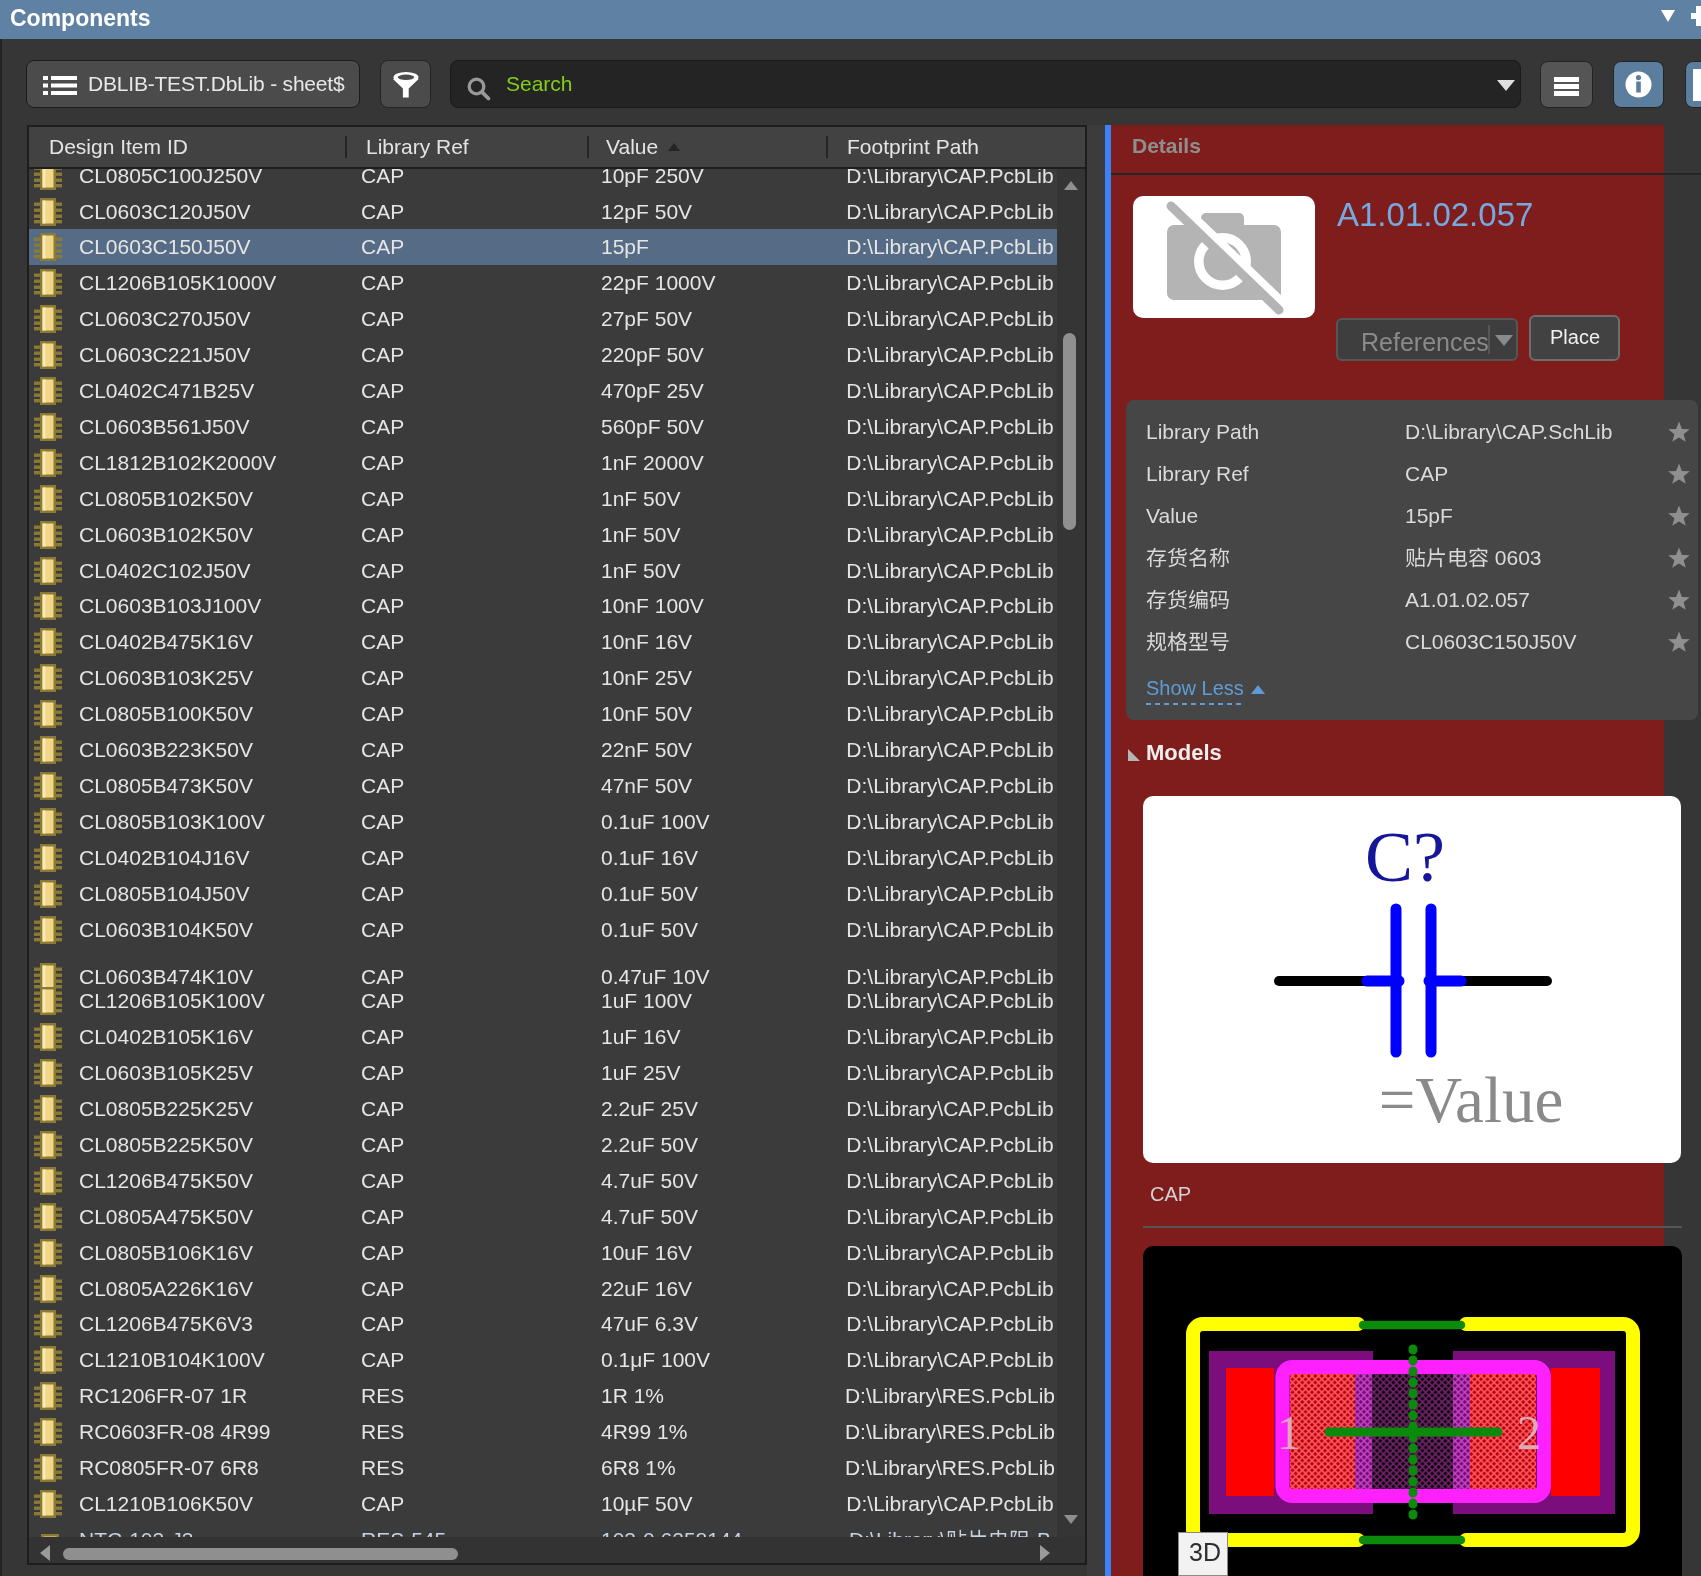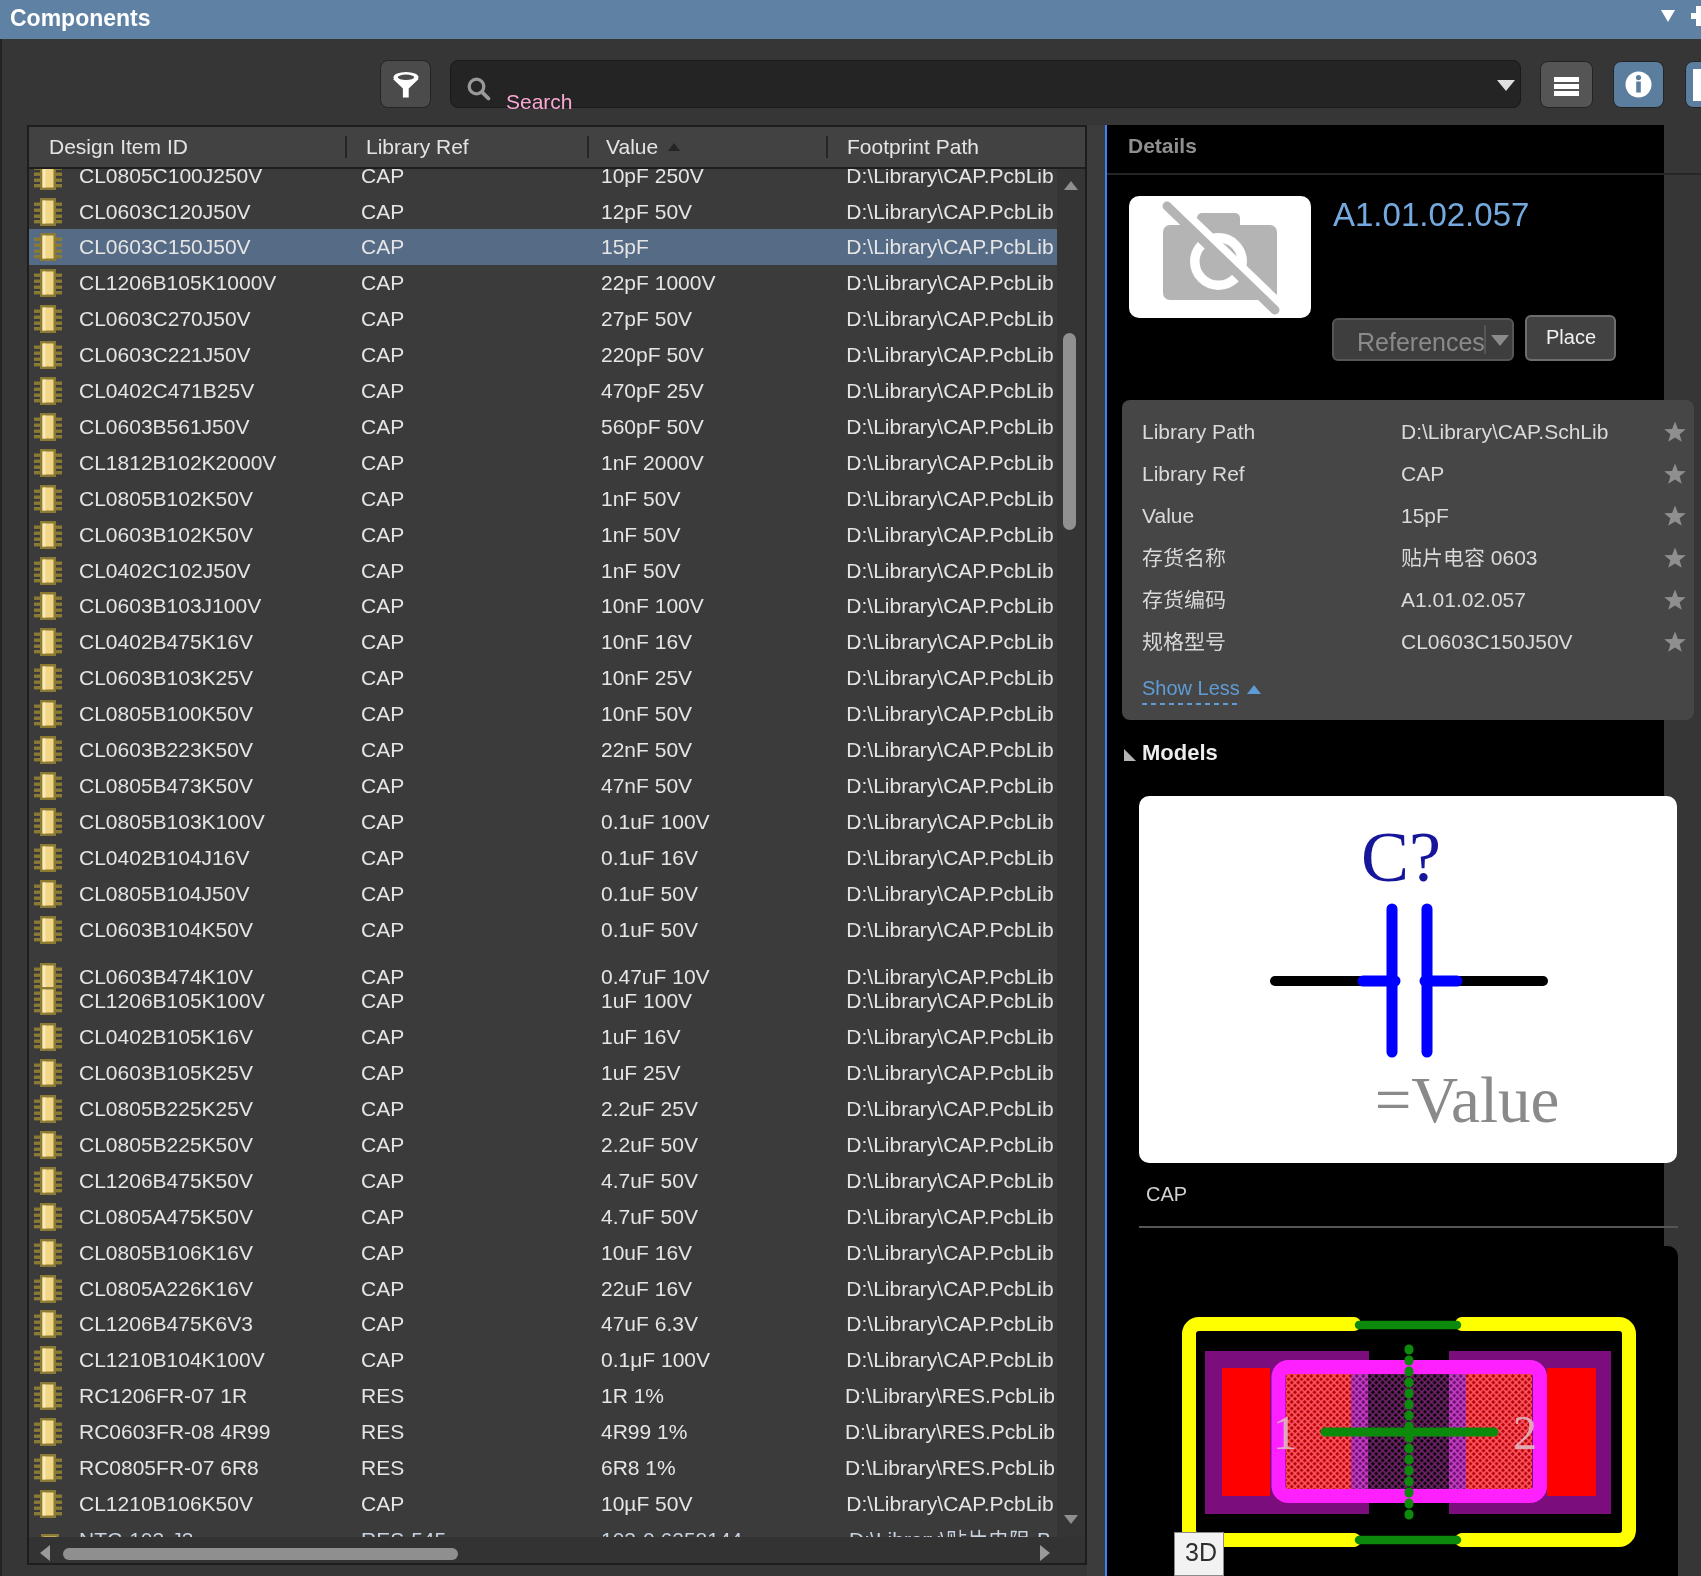--- a/index.html
+++ b/index.html
@@ -11,21 +11,21 @@
 .titlebar .t { position:absolute; left:10px; top:0; height:39px; line-height:37px; font-size:23px; font-weight:bold; color:#fff; }
 .tb-arrow { position:absolute; left:1661px; top:10px; width:0; height:0; border-left:7.5px solid transparent; border-right:7.5px solid transparent; border-top:12px solid #fff; }
 .tb-pin1 { position:absolute; left:1691px; top:13px; width:10px; height:6px; background:#fff; }
 .tb-pin2 { position:absolute; left:1696px; top:6px; width:5px; height:20px; background:#fff; }
 
 .dd { position:absolute; left:26px; top:60px; width:334px; height:48px; background:#4b4b4b; border:1px solid #1c1c1c; border-radius:8px; white-space:nowrap; }
 .dd .txt { position:absolute; left:61px; top:11px; font-size:21px; letter-spacing:-0.2px; color:#e8e8e8; }
 .listicon { position:absolute; left:16px; top:15px; }
 .filterbtn { position:absolute; left:380px; top:60px; width:51px; height:48px; background:#4b4b4b; border:1px solid #242424; border-radius:8px; }
 .search { position:absolute; left:450px; top:60px; width:1071px; height:48px; background:#242424; border:1px solid #1a1a1a; border-radius:8px; }
-.search .txt { position:absolute; left:55px; top:29px; font-size:21px; color:#f9a8d4; }
+.search .txt { position:absolute; left:55px; top:11px; font-size:21px; color:#84cc16; }
 .search .arr { position:absolute; left:1046px; top:19px; width:0; height:0; border-left:9px solid transparent; border-right:9px solid transparent; border-top:11px solid #e0e0e0; }
 .btn { position:absolute; top:61px; height:47px; border-radius:8px; }
 .hamb { left:1540px; width:53px; background:#555; border:1px solid #242424; }
 .hamb i { position:absolute; left:13px; width:25px; height:4.6px; background:#fff; }
 .infob { left:1613px; width:51px; background:#5b7e9e; border:1px solid #242424; }
 .docb { left:1685px; width:30px; background:#5b7e9e; border:1px solid #242424; }
 .docb i { position:absolute; left:7px; top:7px; width:17px; height:32px; background:#fff; }
 
 .strip { position:absolute; left:1087px; top:125px; width:18px; height:1451px; background:#3c3c3c; }
 
@@ -44,21 +44,21 @@
 .row .c4 { position:absolute; left:810px; top:0; width:222px; overflow:hidden; white-space:nowrap;text-align:center; }
 .vsb { position:absolute; left:1028px; top:42px; width:28px; height:1368px; background:#353535; }
 .vsb .up { position:absolute; left:7px; top:12px; width:0; height:0; border-left:7px solid transparent; border-right:7px solid transparent; border-bottom:9px solid #8f8f8f; }
 .vsb .dn { position:absolute; left:7px; top:1346px; width:0; height:0; border-left:7px solid transparent; border-right:7px solid transparent; border-top:9px solid #8f8f8f; }
 .vsb .thumb { position:absolute; left:6px; top:164px; width:13px; height:197px; background:#909090; border-radius:6.5px; }
 .hsb { position:absolute; left:0; top:1410px; width:1056px; height:26px; background:#333333; }
 .hsb .lt { position:absolute; left:11px; top:8px; width:0; height:0; border-top:8px solid transparent; border-bottom:8px solid transparent; border-right:10px solid #9a9a9a; }
 .hsb .rt { position:absolute; left:1011px; top:8px; width:0; height:0; border-top:8px solid transparent; border-bottom:8px solid transparent; border-left:10px solid #9a9a9a; }
 .hsb .thumb { position:absolute; left:34px; top:11px; width:395px; height:12px; background:#8f8f8f; border-radius:6px; }
 
-.details { position:absolute; left:1105px; top:125px; width:559px; height:1451px; background:#000000; border-left:2px solid #3b82f6; }
+.details { position:absolute; left:1105px; top:125px; width:559px; height:1451px; background:#7f1d1d; border-left:6px solid #3b82f6; }
 .details .hdr { position:absolute; left:21px; top:9px; font-size:21px; font-weight:bold; color:#8f8f8f; }
 .details .hline { position:absolute; left:0; top:48px; width:596px; height:2px; background:#262626; }
 .imgbox { position:absolute; left:22px; top:71px; width:182px; height:122px; background:#fff; border-radius:10px; overflow:hidden; }
 .ptitle { position:absolute; left:226px; top:73px; font-size:33px; line-height:33px; color:#74aadf; }
 .refbtn { position:absolute; left:225px; top:193px; width:182px; height:43px; border:2px solid #565656; border-radius:6px; background:#3e3e3e; color:#8a8a8a; font-size:25px; }
 .refbtn .txt { position:absolute; left:23px; top:8px; }
 .refbtn .sep { position:absolute; left:150px; top:5px; width:2px; height:29px; background:#565656; }
 .refbtn .arr { position:absolute; left:157px; top:15px; width:0; height:0; border-left:9px solid transparent; border-right:9px solid transparent; border-top:11px solid #8a8a8a; }
 .placebtn { position:absolute; left:418px; top:190px; width:91px; height:46px; border:2px solid #6e6e6e; border-radius:6px; background:#424242; }
 .placebtn .txt { position:absolute; left:19px; top:9px; font-size:20px; color:#f0f0f0; }
@@ -82,20 +82,33 @@
 <body>
 <div class="page">
   <div class="ledge"></div>
   <div class="titlebar">
       <span class="t">Components</span>
       <div class="tb-arrow"></div>
       <div class="tb-pin1"></div>
       <div class="tb-pin2"></div>
     </div>
 
+  <div class="dd">
+    <svg class="listicon" width="34" height="20" viewBox="0 0 34 20">
+      <g fill="#fff">
+          <rect x="0" y="0" width="5" height="4"></rect>
+          <rect x="8" y="0" width="26" height="4"></rect>
+      <rect x="0" y="7.5" width="5" height="4"></rect>
+          <rect x="8" y="7.5" width="26" height="4"></rect>
+      <rect x="0" y="15" width="5" height="4"></rect>
+          <rect x="8" y="15" width="26" height="4"></rect>
+        </g>
+    </svg>
+    <span class="txt">DBLIB-TEST.DbLib - sheet$</span>
+  </div>
   <div class="filterbtn">
     <svg width="28" height="27" viewBox="0 0 28 27" style="position:absolute;left:11px;top:10px">
       <ellipse cx="14" cy="6.5" rx="12.5" ry="5.5" fill="#fff"></ellipse>
       <path d="M1 8 L10.9 17.5 L10.9 26.5 L16.7 26.5 L16.7 17.5 L26.6 8 Z" fill="#fff"></path>
       <ellipse cx="14" cy="6.3" rx="8.2" ry="2.7" fill="#4b4b4b"></ellipse>
     </svg>
   </div>
   <div class="search">
     <svg width="26" height="26" viewBox="0 0 26 26" style="position:absolute;left:15px;top:15px">
       <circle cx="10.5" cy="10.5" r="7.3" fill="none" stroke="#999" stroke-width="3.3"></circle>

